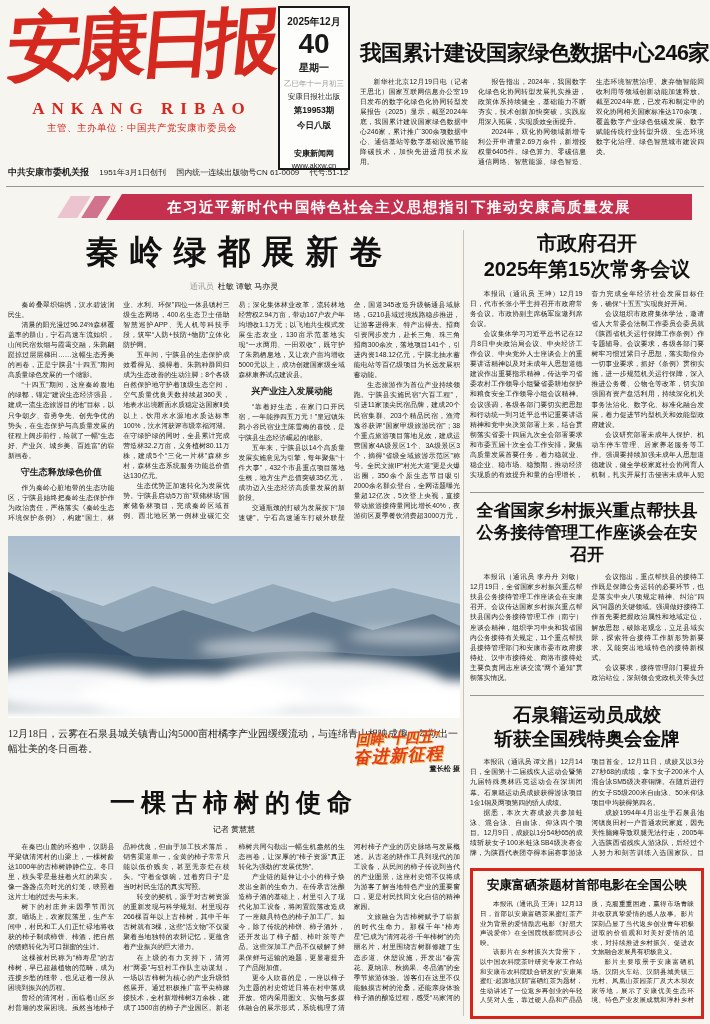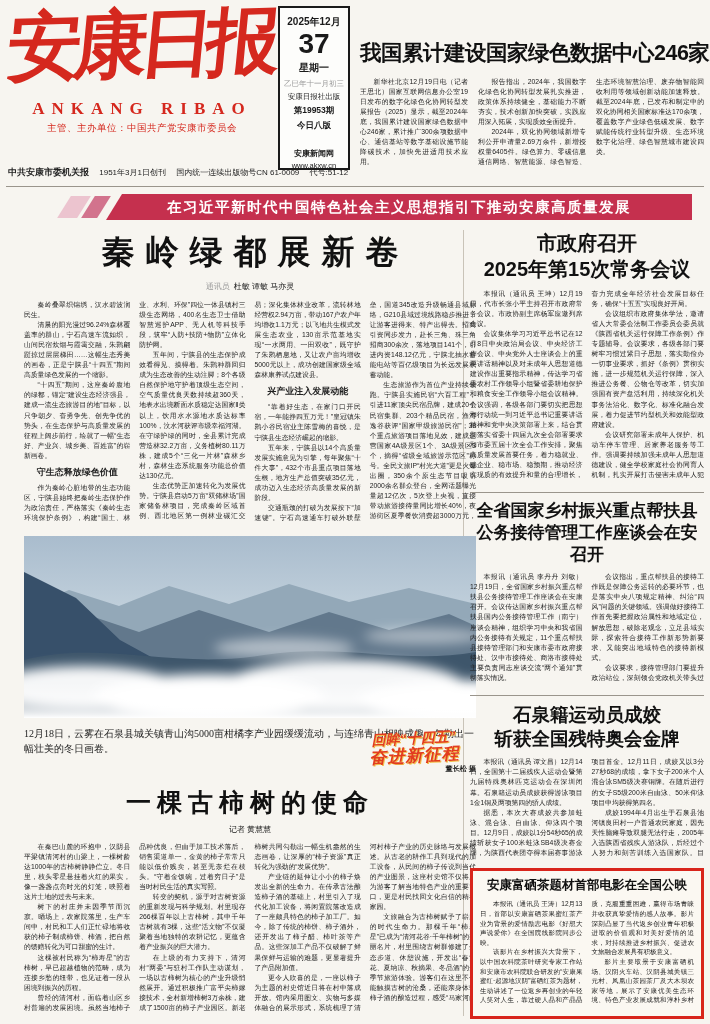--- a/index.html
+++ b/index.html
@@ -61,21 +61,21 @@
   .banner .deco1,.banner .deco2 { position:absolute; top:2px; bottom:2px; transform:skewX(-32deg); }
   .banner .deco1 { left:56px; width:20px; background:#ecc4cf; }
   .banner .deco2 { left:80px; width:16px; background:#d2738d; }
   .banner .bar {
     position:absolute; left:98px; right:0; top:0; bottom:0; background:#c5304e;
     clip-path:polygon(16px 0,100% 0,100% 100%,0 100%);
     display:flex; align-items:center; justify-content:center;
   }
   .banner .bar span { color:#fff; font-size:14.5px; font-weight:900; letter-spacing:1.5px; }
   
-  .left { position:absolute; left:24px; top:230px; width:452px; }
+  .left { position:absolute; left:8px; top:230px; width:452px; }
   .main-head { text-align:center; font-size:33px; font-weight:900; letter-spacing:11px; padding-left:11px; color:#111; }
   .main-sub { text-align:center; font-size:13px; font-weight:bold; margin-top:9px; font-family:"Liberation Serif","DejaVu Serif",serif; }
   .byline { text-align:center; font-size:8px; margin-top:6px; color:#222; }
   .byline .lbl { color:#999; margin-right:4px; }
   .main-flow { margin-top:8px; height:230px; position:relative; }
   .badge { position:absolute; right:2px; top:500px; width:120px; text-align:center; transform:rotate(-3deg); line-height:1.15; }
   .badge .l1 { font-size:14px; font-weight:900; font-style:italic; color:#e23c1f; text-shadow:1px 1px 0 #f2c14e; }
   .badge .l2 { font-size:17px; font-weight:900; font-style:italic; color:#e23c1f; text-shadow:1px 1px 0 #f2c14e; letter-spacing:1px; }
   .photo { margin-top:6px; width:452px; height:182px; display:block; }
   .caption { margin-top:8px; font-size:10px; line-height:1.5; font-family:Liberation Serif, serif; color:#1d1d1d; }
@@ -109,21 +109,21 @@
   </div>
   <div class="mast-meta">
     <span class="b">中共安康市委机关报</span>
     <span>1951年3月1日创刊</span>
     <span>国内统一连续出版物号CN 61-0009</span>
     <span>代号:51-12</span>
   </div>
 
   <div class="datebox">
     <div class="db-ym">2025年12月</div>
-    <div class="db-day">37</div>
+    <div class="db-day">40</div>
     <div class="db-week">星期一</div>
     <div class="db-lunar">乙巳年十一月初三</div>
     <div class="db-pub">安康日报社出版</div>
     <div class="db-issue">第19953期</div>
     <div class="db-pages">今日八版</div>
     <div class="db-site">安康新闻网</div>
     <div class="db-url">www.akxw.cn</div>
   </div>
 
   <div class="top-story">

